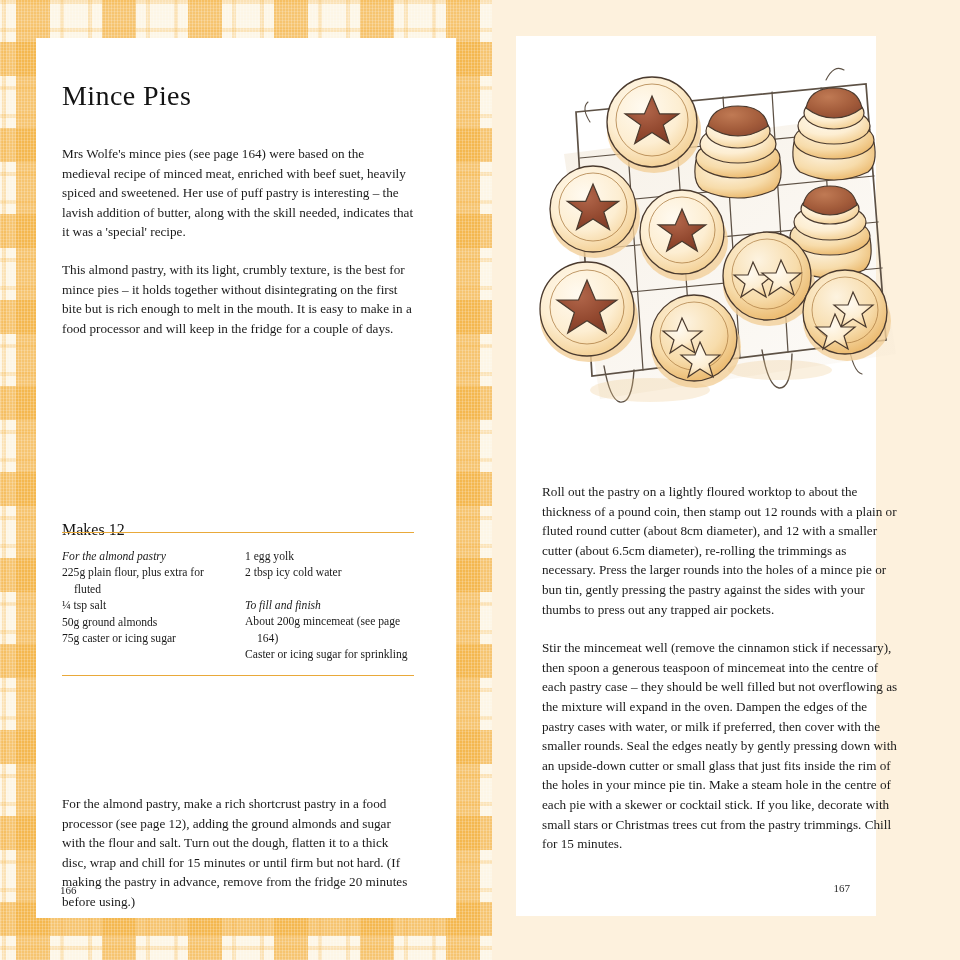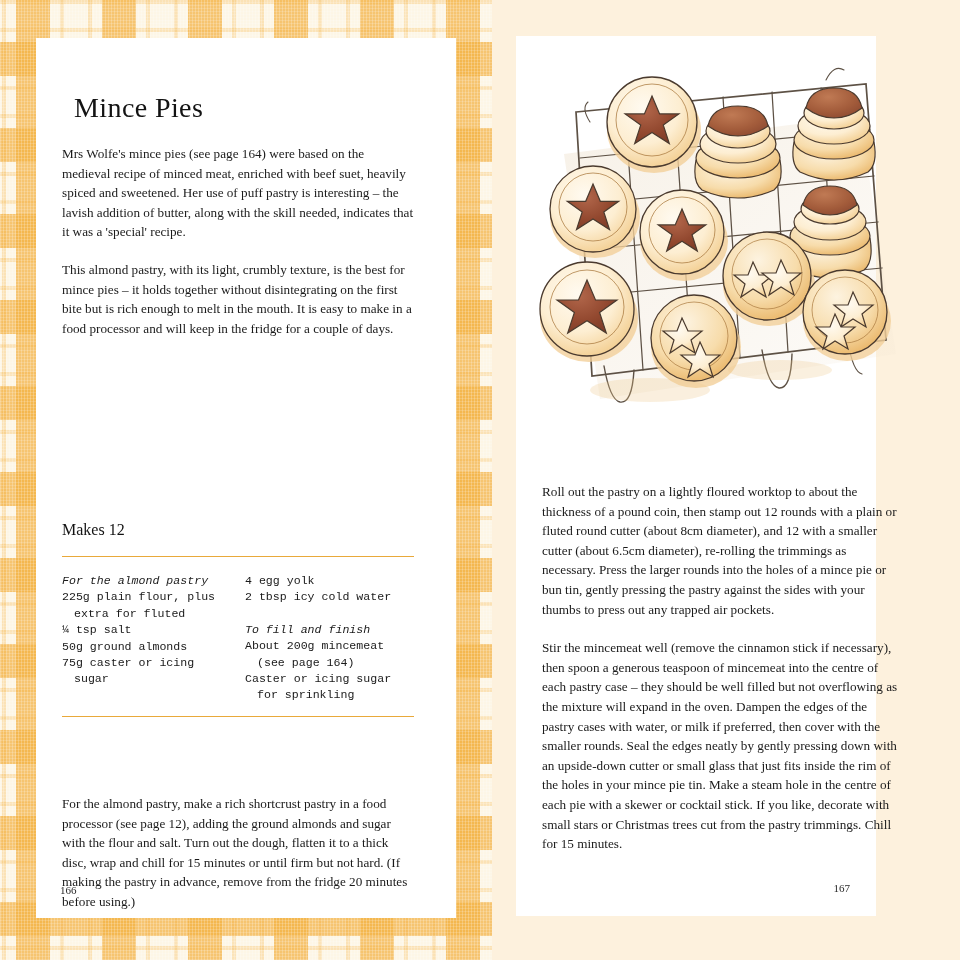--- a/index.html
+++ b/index.html
@@ -99,21 +99,21 @@
 
   
   #recipe-title {
     position: absolute;
     left: 26px;
     top: 42px;
     font-size: 28px;
     font-weight: normal;
     letter-spacing: 0.4px;
     color: #131313;
-    margin: 12px;
+    margin: 0;
     font-family: "Liberation Serif", serif;
   }
 
   .body-col {
     position: absolute;
     left: 26px;
     width: 352px;
   }
   .para {
     font-size: 13.2px;
@@ -131,27 +131,26 @@
     font-size: 16px;
     color: #131313;
     margin: 0;
     font-weight: normal;
   }
 
   
   #ingredients {
     position: absolute;
     left: 26px;
-    top: 518px;
+    top: 494px;
     width: 352px;
     border-top: 1.6px solid #e9a93a;
     border-bottom: 1.6px solid #e9a93a;
     padding: 16px 0 12px 0;
     box-sizing: border-box;
-    font-family: Liberation Mono, monospace;
   }
   #ingredients .cols {
     display: flex;
     gap: 14px;
   }
   #ingredients .col {
     flex: 1 1 0;
     min-width: 0;
   }
   .ing-line {
@@ -227,21 +226,21 @@
       <div id="ingredients">
         <div class="cols">
           <div class="col">
             <p class="ing-line subhead">For the almond pastry</p>
             <p class="ing-line">225g plain flour, plus extra for fluted</p>
             <p class="ing-line">¼ tsp salt</p>
             <p class="ing-line">50g ground almonds</p>
             <p class="ing-line">75g caster or icing sugar</p>
           </div>
           <div class="col">
-            <p class="ing-line">4 egg yolk</p>
+            <p class="ing-line">1 egg yolk</p>
             <p class="ing-line">2 tbsp icy cold water</p>
             <p class="ing-line spacer"></p>
             <p class="ing-line subhead">To fill and finish</p>
             <p class="ing-line">About 200g mincemeat (see page 164)</p>
             <p class="ing-line">Caster or icing sugar for sprinkling</p>
           </div>
         </div>
       </div>
 
       <div class="body-col" id="method-left">

